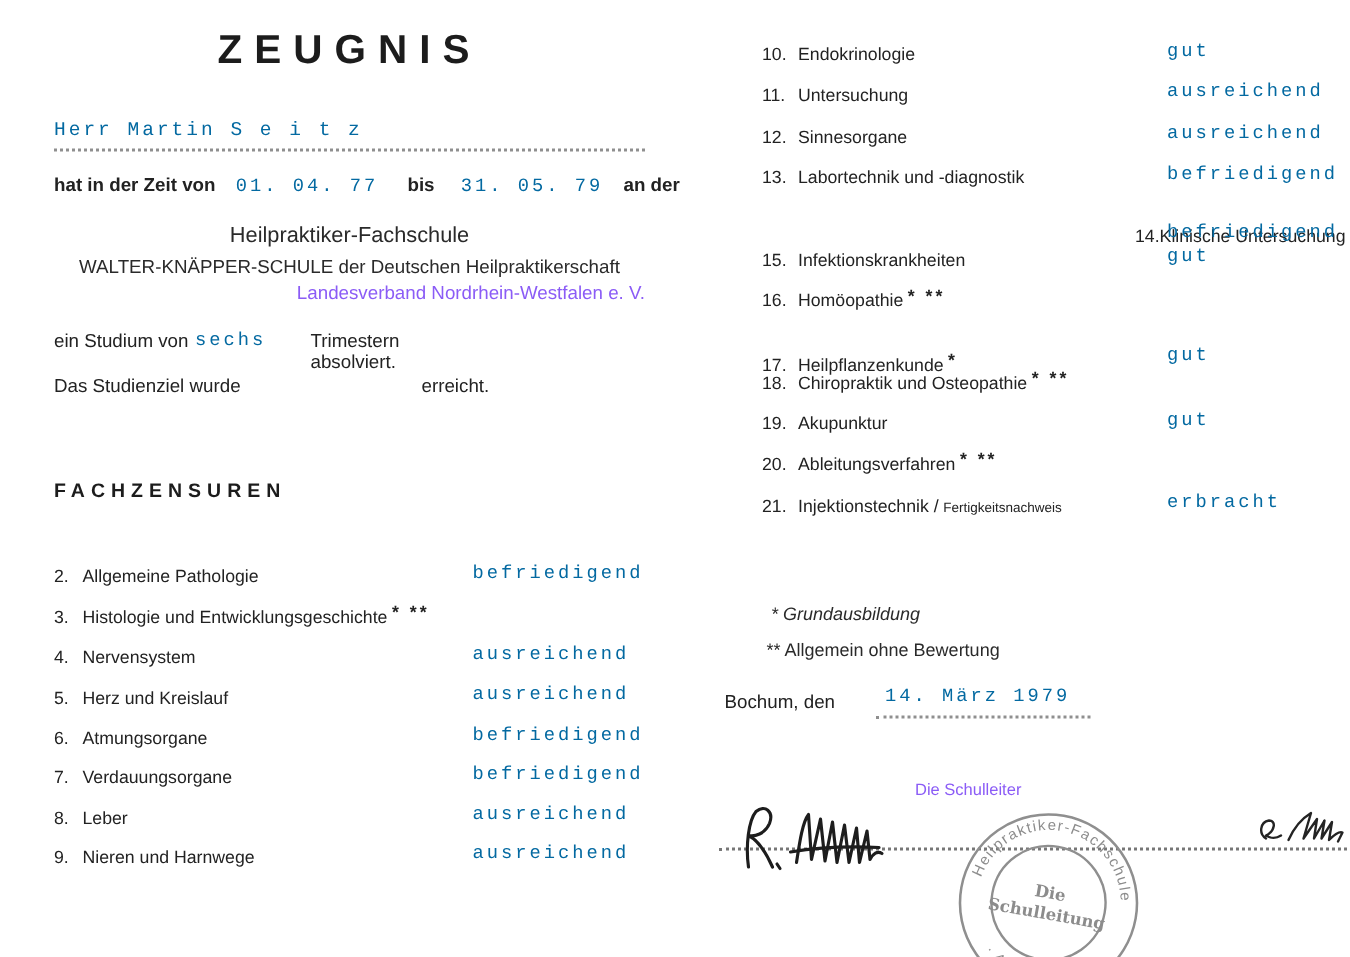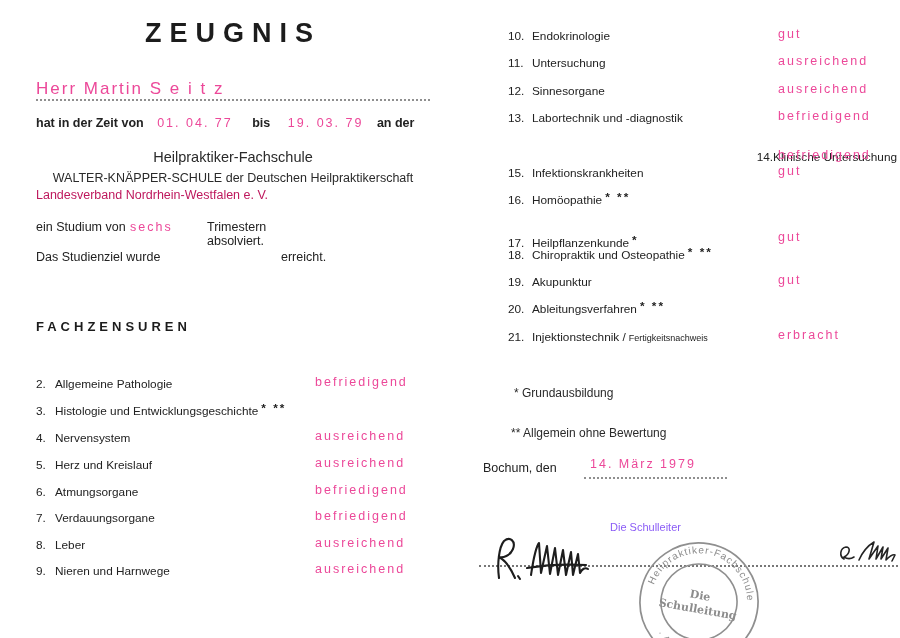--- a/index.html
+++ b/index.html
@@ -6,35 +6,35 @@
   .page{
     position:relative;
     width:900px;height:638px;
     background:#ffffff;
     overflow:hidden;
     font-family:"Liberation Sans",sans-serif;
     color:#1f1f1f;
   }
   .printed{font-family:"Liberation Sans",sans-serif;color:#222222;}
   .typed{
-    font-family:Liberation Sans, sans-serif;
-    color:#ec4899;letter-spacing:2px;font-size:12.5px;
+    font-family:Liberation Mono, monospace;
+    color:#0369a1;letter-spacing:2px;font-size:12.5px;
   }
   .abs{position:absolute;}
   .doc-title{
     left:36px;top:18px;width:394px;text-align:center;
     font-size:27px;font-weight:700;letter-spacing:8px;color:#1c1c1c;
   }
-  .name-line{left:36px;top:79px;font-size:17px;}
+  .name-line{left:36px;top:79px;font-size:13px;}
   .dotline{border-bottom:2px dotted #8f8f8f;height:0;}
   .period-line{left:36px;top:116px;font-size:12.5px;font-weight:700;}
   .period-line .typed{font-weight:400;}
   .school-1{left:36px;top:149px;width:394px;text-align:center;font-size:14.5px;color:#2a2a2a;}
   .school-2{left:36px;top:171px;width:394px;text-align:center;font-size:12.5px;color:#2a2a2a;}
-  .school-3{left:36px;top:188px;width:394px;text-align:left;font-size:12.5px;color:#be185d;}
+  .school-3{left:36px;top:188px;width:394px;text-align:right;font-size:12.5px;color:#8b5cf6;}
   .study-line{left:36px;top:220px;font-size:12.5px;}
   .goal-line{left:36px;top:250px;font-size:12.5px;}
   .grades-heading{
     left:36px;top:319px;width:394px;text-align:left;
     font-size:13px;font-weight:700;letter-spacing:4px;color:#1c1c1c;
   }
   .row{position:absolute;font-size:11.8px;color:#222;}
   .row .no{display:inline-block;}
   .rowL{left:36px;width:412px;}
   .rowL .no{width:19px;}
@@ -59,21 +59,21 @@
 
   <div class="abs doc-title">ZEUGNIS</div>
 
   <div class="abs name-line typed">Herr Martin   S e i t z</div>
   <div class="abs dotline" style="left:36px;top:99px;width:394px;"></div>
 
   <div class="abs period-line printed">
     <span>hat in der Zeit von</span>
     <span class="typed" style="margin-left:10px;">01. 04. 77</span>
     <span style="margin-left:16px;">bis</span>
-    <span class="typed" style="margin-left:14px;">19. 03. 79</span>
+    <span class="typed" style="margin-left:14px;">31. 05. 79</span>
     <span style="margin-left:10px;margin-top:44px;">an der</span>
   </div>
 
   <div class="abs school-1">Heilpraktiker-Fachschule</div>
   <div class="abs school-2">WALTER-KNÄPPER-SCHULE der Deutschen Heilpraktikerschaft</div>
   <div class="abs school-3">Landesverband Nordrhein-Westfalen e. V.</div>
 
   <div class="abs study-line printed">
     <span>ein Studium von</span>
     <span class="typed abs" style="left:94px;top:0;">sechs</span>
@@ -162,21 +162,21 @@
   </div>
   <div class="row rowR" style="top:302px;">
     <span class="no">20.</span><span>Ableitungsverfahren</span><span class="marks">* **</span><span class="sub"></span>
     <span class="grade typed"></span>
   </div>
   <div class="row rowR" style="top:330px;">
     <span class="no">21.</span><span>Injektionstechnik /</span><span class="marks"></span><span class="sub">Fertigkeitsnachweis</span>
     <span class="grade typed">erbracht</span>
   </div>
 
-  <div class="abs footnote" style="left:514px;top:386px;">* Grundausbildung</div>
+  <div class="abs footnote" style="left:514px;top:402px;font-style:italic;">* Grundausbildung</div>
   <div class="abs footnote" style="left:511px;top:426px;">** Allgemein ohne Bewertung</div>
 
   <div class="abs issue-line printed">Bochum, den</div>
   <div class="abs issue-date typed">14. März 1979</div>
   <div class="abs dotline" style="left:584px;top:477px;width:143px;"></div>
 
   <div class="abs sig-caption">Die Schulleiter</div>
   <div class="abs dotline" style="left:479px;top:565px;width:419px;border-bottom-color:#777;"></div>
 
   <svg class="abs" style="left:485px;top:532px;" width="120" height="58" viewBox="0 0 120 58">

